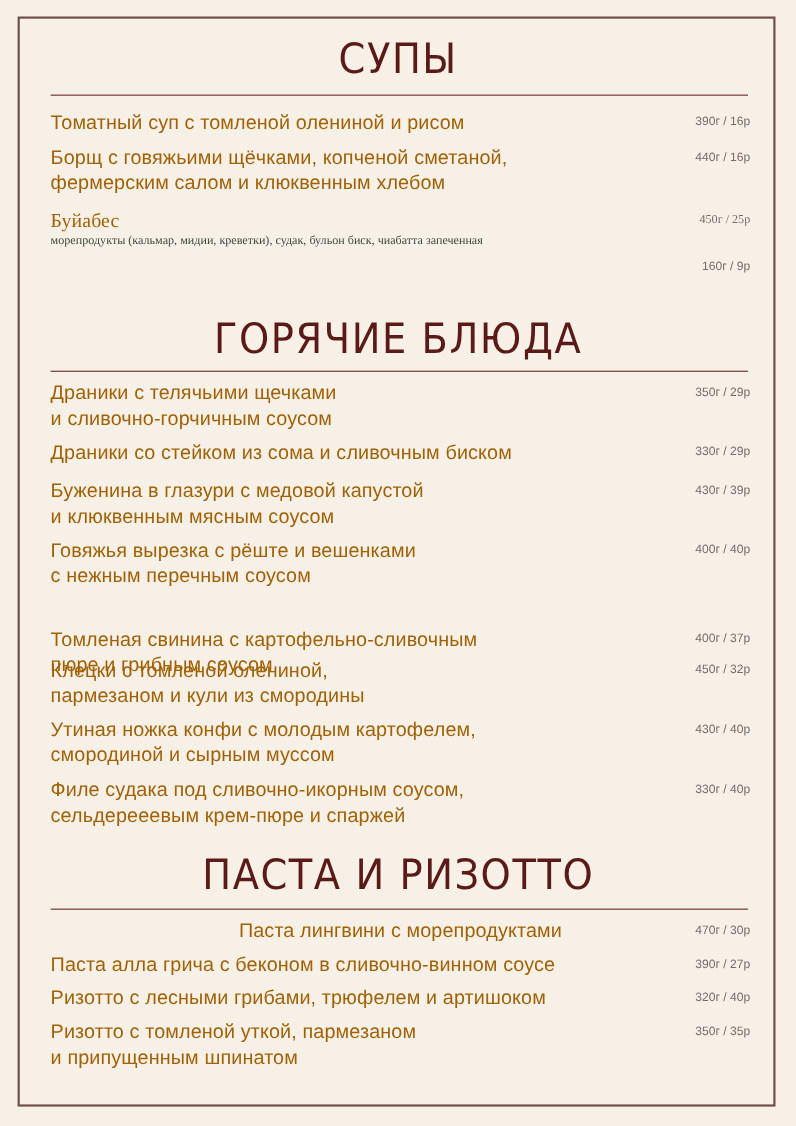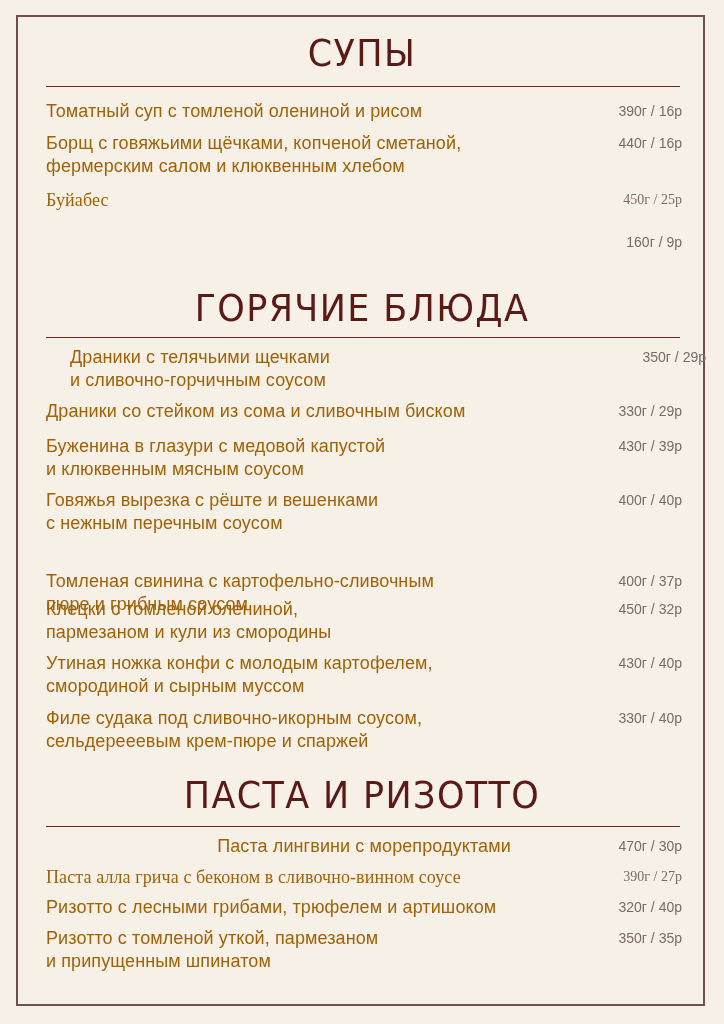--- a/index.html
+++ b/index.html
@@ -59,21 +59,21 @@
       color: #3d4a3e;
       font-size: 11px;
       line-height: 14px;
       margin-top: 0px;
     }
     .item-price {
       position: absolute;
       right: 0;
       top: 1px;
       color: #7a6a67;
-      font-size: 14px;
+      font-size: 11px;
       line-height: 20px;
       white-space: nowrap;
     }
   </style>
 </head>
 <body>
 
 <div class="frame"></div>
 
 <div class="section-title" style="top:33px;">СУПЫ</div>
@@ -83,30 +83,31 @@
   <div class="item-name">Томатный суп с томленой олениной и рисом</div>
   <div class="item-price">390г / 16р</div>
 </div>
 <div class="item" style="top:132px;">
   <div class="item-name">Борщ с говяжьими щёчками, копченой сметаной,
 фермерским салом и клюквенным хлебом</div>
   <div class="item-price">440г / 16р</div>
 </div>
 <div class="item" style="top:189px;font-family:Liberation Serif, serif;">
   <div class="item-name">Буйабес</div>
+  <div class="item-desc">морепродукты (кальмар, мидии, креветки), судак, бульон биск, чиабатта запеченная</div>
   <div class="item-price">450г / 25р</div>
 </div>
 <div class="item" style="top:231px;">
   <div class="item-price">160г / 9р</div>
 </div>
 
 <div class="section-title" style="top:288px;">ГОРЯЧИЕ БЛЮДА</div>
 <div class="divider" style="top:337px;"></div>
 
-<div class="item" style="top:346px;margin-left:24px;">
+<div class="item" style="top:346px;">
   <div class="item-name">Драники с телячьими щечками
 и сливочно-горчичным соусом</div>
   <div class="item-price">350г / 29р</div>
 </div>
 <div class="item" style="top:400px;">
   <div class="item-name">Драники со стейком из сома и сливочным биском</div>
   <div class="item-price">330г / 29р</div>
 </div>
 <div class="item" style="top:435px;">
   <div class="item-name">Буженина в глазури с медовой капустой
@@ -139,21 +140,21 @@
   <div class="item-price">330г / 40р</div>
 </div>
 
 <div class="section-title" style="top:775px;">ПАСТА И РИЗОТТО</div>
 <div class="divider" style="top:826px;"></div>
 
 <div class="item" style="top:835px;text-align:center;">
   <div class="item-name">Паста лингвини с морепродуктами</div>
   <div class="item-price">470г / 30р</div>
 </div>
-<div class="item" style="top:866px;font-family:Liberation Serif, serif;">
+<div class="item" style="top:866px;">
   <div class="item-name">Паста алла грича с беконом в сливочно-винном соусе</div>
   <div class="item-price">390г / 27р</div>
 </div>
 <div class="item" style="top:896px;">
   <div class="item-name">Ризотто с лесными грибами, трюфелем и артишоком</div>
   <div class="item-price">320г / 40р</div>
 </div>
 <div class="item" style="top:927px;">
   <div class="item-name">Ризотто с томленой уткой, пармезаном
 и припущенным шпинатом</div>

